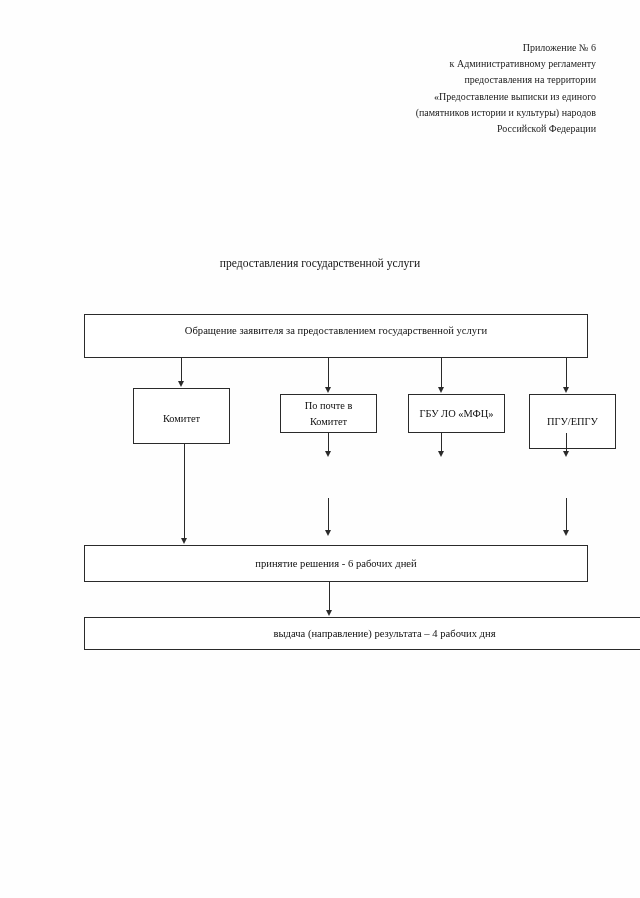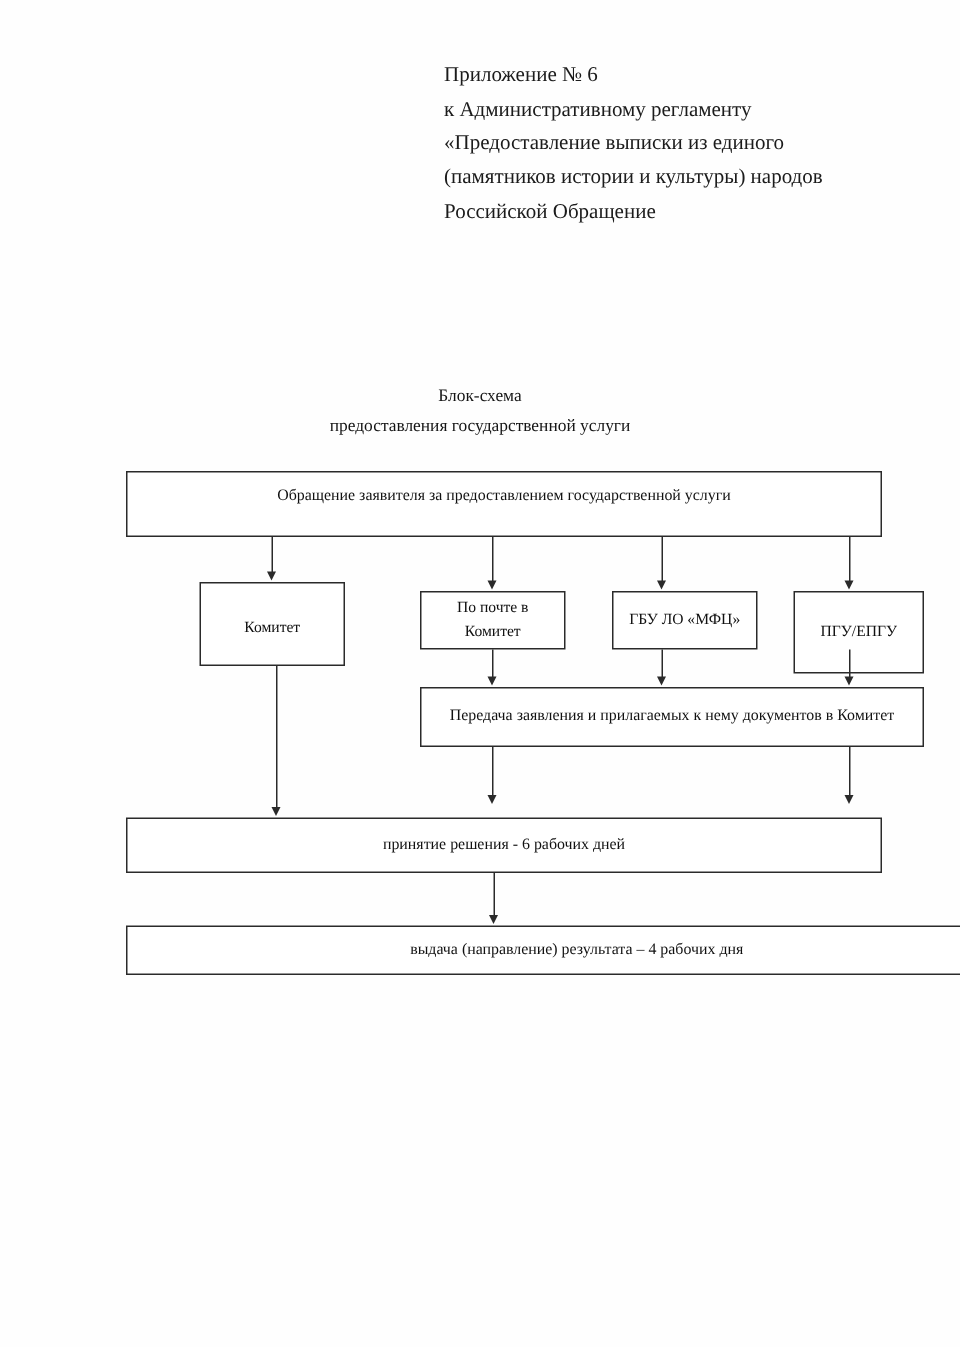--- a/index.html
+++ b/index.html
@@ -23,21 +23,22 @@
     height: 898px;
     background: #fefefe;
   }
 
   
   .doc-header {
     position: absolute;
     right: 44px;
     top: 40px;
     width: 300px;
-    font-size: 14px;
+    text-align: right;
+    font-size: 10px;
     line-height: 1.62;
     color: #1b1b1b;
   }
   .doc-header .hline { display: block; white-space: nowrap; }
 
   
   .doc-title {
     position: absolute;
     left: 0;
     top: 254px;
@@ -100,27 +101,27 @@
   }
 </style>
 </head>
 <body>
 
 <div class="page">
 
   <div class="doc-header">
     <span class="hline">Приложение № 6</span>
     <span class="hline">к Административному регламенту</span>
+    <span class="hline">предоставления  на территории</span>
     <span class="hline">«Предоставление выписки из единого</span>
     <span class="hline">(памятников истории и культуры) народов</span>
-    <span class="hline">Российской Обращение</span>
+    <span class="hline">Российской Федерации</span>
   </div>
 
   <div class="doc-title">
-    <span class="tline">Блок-схема</span>
     <span class="tline">предоставления государственной услуги</span>
   </div>
 
   <div class="chart">
 
     <div class="node wide" id="node-request">
       <span class="node-text">Обращение заявителя за предоставлением государственной услуги</span>
     </div>
 
     <div class="node" id="node-committee">
@@ -132,23 +133,20 @@
     </div>
 
     <div class="node" id="node-mfc">
       <span class="node-text">ГБУ ЛО «МФЦ»</span>
     </div>
 
     <div class="node" id="node-pgu">
       <span class="node-text">ПГУ/ЕПГУ</span>
     </div>
 
-    <div class="node wide" id="node-transfer">
-      <span class="node-text">Передача заявления и прилагаемых к нему документов в Комитет</span>
-    </div>
 
     <div class="node wide" id="node-decision">
       <span class="node-text">принятие  решения - 6 рабочих дней</span>
     </div>
 
     <div class="node wide" id="node-result">
       <span class="node-text">выдача (направление) результата – 4 рабочих дня</span>
     </div>
 
     <div class="line vline" style="left:165px; top:358px; height:24px;"></div>

